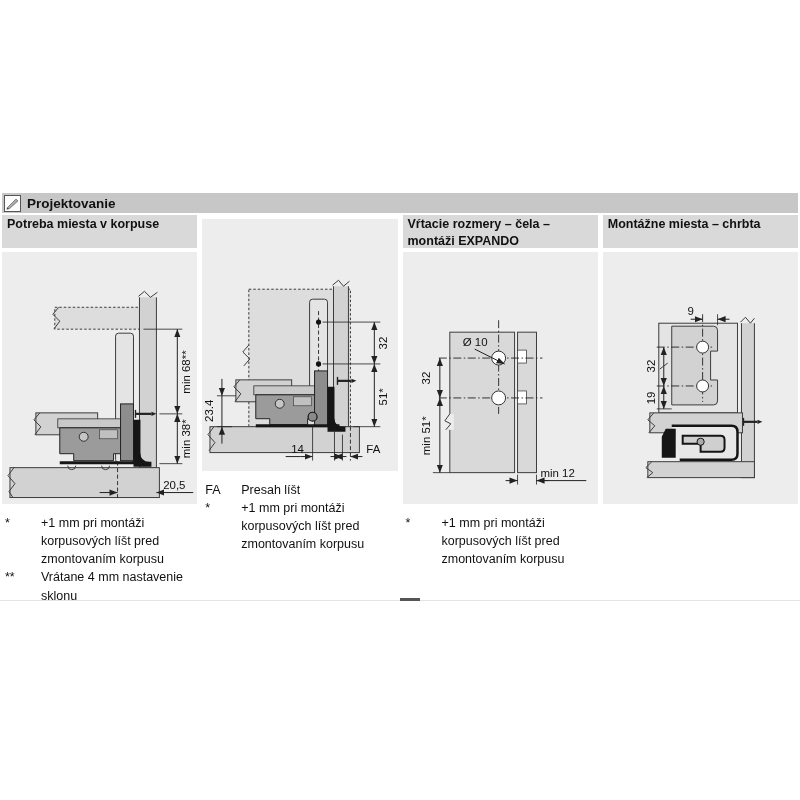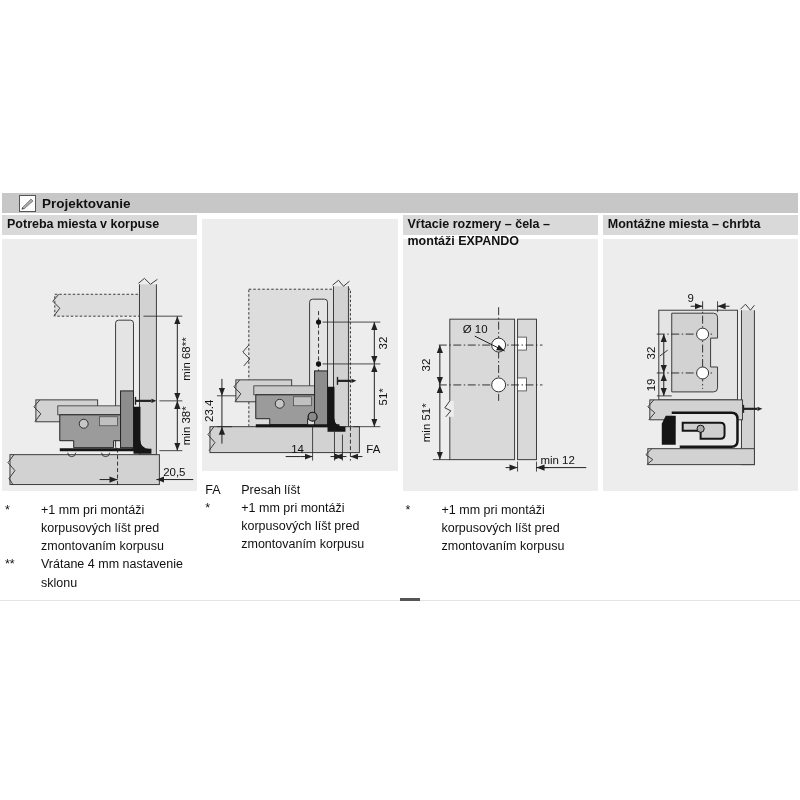--- a/index.html
+++ b/index.html
@@ -1,25 +1,25 @@
 <!DOCTYPE html>
 <html><head>
 <meta charset="utf-8">
 <style>
   html,body { margin:0; padding:0; background:#fff; }
   body { width:800px; height:800px; font-family:"Liberation Sans", sans-serif; color:#111; }
   .page { position:relative; width:800px; height:800px; overflow:hidden; }
   .content { position:absolute; top:193px; left:2px; width:796px; }
 
-  .section-bar { display:flex; align-items:center; gap:6px; background:#c7c7c7; height:20px; padding:0 17px; }
+  .section-bar { display:flex; align-items:center; gap:6px; background:#c7c7c7; height:20px; padding:0 2px; }
   .section-title { font-size:13.5px; font-weight:bold; }
   .icon-box { width:15px; height:15px; background:#fdfdfd; border:1px solid #555; flex:none; }
 
   .grid { display:grid; grid-template-columns:repeat(4,1fr); column-gap:5px; margin-top:2px; }
-  .col-header { background:#d9d9d9; font-size:12.5px; font-weight:bold; line-height:1.32; padding:1px 5px 0 5px; height:20px; box-sizing:border-box; hyphens:manual; }
+  .col-header { background:#d9d9d9; font-size:12.5px; font-weight:bold; line-height:1.32; padding:1px 5px 0 5px; height:33px; box-sizing:border-box; hyphens:manual; }
   .panel { background:#ededed; height:252px; margin-top:4px; }
   .panel svg { display:block; width:100%; height:100%; }
 
   .footnotes { margin-top:10px; font-size:12.5px; line-height:1.45; min-height:86px; }
   .fn-row { display:flex; }
   .fn-marker { flex:none; width:36px; padding-left:3px; }
   .fn-text { flex:1; padding-right:14px; }
 
   .divider { position:absolute; top:600px; left:0; width:800px; border-top:1px solid #e4e4e4; }
   .divider-dash { position:absolute; top:598px; left:400px; width:20px; height:3px; background:#555; }

